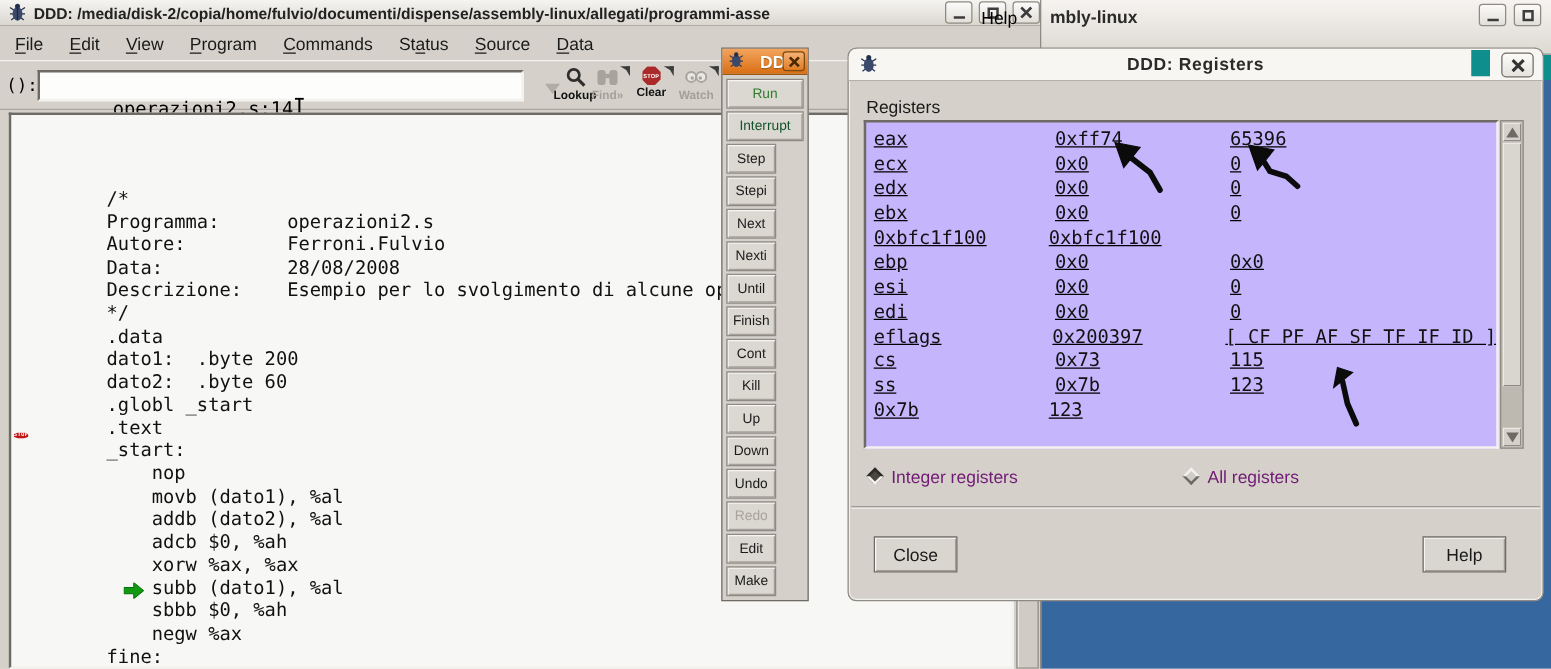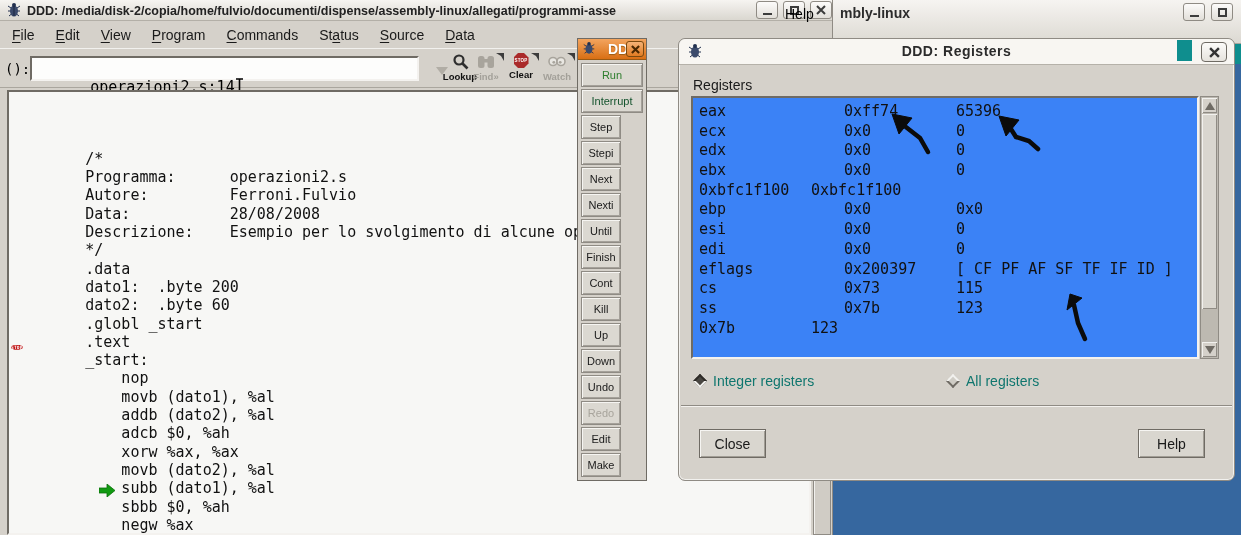--- a/index.html
+++ b/index.html
@@ -87,39 +87,39 @@
   #reg-window { position:absolute; left:678px; top:38px; width:557px; height:443px; z-index:5;
                 background:#d5d1ca; border:1px solid #8f8b84; border-radius:7px;
                 box-shadow:0 0 0 1px #f2f1ee inset; }
   #reg-titlebar { position:relative; height:26px; background:#f8f6f2; border-bottom:1px solid #b5b1a9;
                   border-radius:7px 7px 0 0; }
   #reg-title { position:absolute; left:0; right:0; top:4px; text-align:center; font-size:14px;
                font-weight:bold; color:#2b2b2b; letter-spacing:.5px; }
   #reg-close { position:absolute; right:7px; top:3px; width:26px; height:20px; border:1px solid #6f6b64;
                border-radius:4px; background:linear-gradient(#fcfbf9,#e6e3dd); display:flex; align-items:center; justify-content:center; }
   #reg-section-label { position:absolute; left:14px; top:38px; font-size:14px; color:#1a1a1a; }
-  #reg-list { position:absolute; left:12px; top:57px; width:508px; height:263px; background:#3b82f6;
-              border:2px solid; border-color:#6f6b64 #f4f2ef #f4f2ef #6f6b64; padding:4px 0 0 6px; overflow:hidden; }
+  #reg-list { position:absolute; left:12px; top:57px; width:508px; height:263px; background:#c4b5fd;
+              border:2px solid; border-color:#6f6b64 #f4f2ef #f4f2ef #6f6b64; padding:4px 0 0 6px; overflow:hidden;text-decoration:underline; }
   .reg-row { display:flex; font-family:"DejaVu Sans Mono", monospace; font-size:15px; height:19.7px;
              line-height:19.7px; color:#111; white-space:pre; }
-  .r-name { width:145px; } .r-hex { width:112px; } .r-dec { flex:1; }
+  .r-name { width:145px; } .r-hex { width:112px; } .r-dec { flex:1;margin-left:28px; }
   #reg-vscroll { position:absolute; left:521px; top:57px; width:19px; height:263px; background:#bdb9b1;
                  border:1px solid #8f8b84; }
   .sb-arrow { position:absolute; left:1px; width:15px; height:15px; background:#d5d1ca;
               box-shadow:inset 1px 1px 0 #f2f1ee, inset -1px -1px 0 #8f8b84;
               display:flex; align-items:center; justify-content:center; }
   .sb-tri-up { width:0; height:0; border-left:5px solid transparent; border-right:5px solid transparent;
                border-bottom:8px solid #6f6b64; }
   .sb-tri-dn { width:0; height:0; border-left:5px solid transparent; border-right:5px solid transparent;
                border-top:8px solid #6f6b64; }
   #reg-thumb { position:absolute; left:1px; top:17px; width:15px; height:195px; background:#d9d6cf;
                box-shadow:inset 1px 1px 0 #f2f1ee, inset -1px -1px 0 #8f8b84; }
   #reg-separator { position:absolute; left:2px; top:366px; width:551px; height:2px;
                    border-top:1px solid #8f8b84; border-bottom:1px solid #f4f2ef; }
-  .radio-group { position:absolute; top:334px; display:flex; align-items:center; gap:8px; font-size:14px; color:#0f766e; }
+  .radio-group { position:absolute; top:334px; display:flex; align-items:center; gap:8px; font-size:14px; color:#701a75; }
   .diamond { width:10px; height:10px; transform:rotate(45deg); }
   .diamond.on  { background:#4a4742; border:2px solid; border-color:#2e2b27 #f2f1ee #f2f1ee #2e2b27; }
   .diamond.off { background:#cfccc5; border:2px solid; border-color:#f2f1ee #6f6b64 #6f6b64 #f2f1ee; }
   .reg-btn { position:absolute; top:390px; width:67px; height:29px; border:1px solid #6f6b64; background:#d9d6cf;
              box-shadow:inset 1px 1px 0 #f6f5f2, inset -1px -1px 0 #a19d95;
              font-size:14px; color:#1a1a1a; display:flex; align-items:center; justify-content:center; }
   #annotations { position:absolute; left:0; top:0; width:557px; height:443px; pointer-events:none; }
 </style>
 </head>
 <body>
@@ -326,25 +326,20 @@
         
         <span>    adcb $0, %ah</span>
       </div>
 
       <div class="src-line">
         
         
         <span>    xorw %ax, %ax</span>
       </div>
 
-      <div class="src-line">
-        
-        
-        <span>    movb (dato2), %al</span>
-      </div>
 
       <div class="src-line">
         
         
         <span>    subb (dato1), %al</span>
       </div>
 
       <div class="src-line">
         
         

